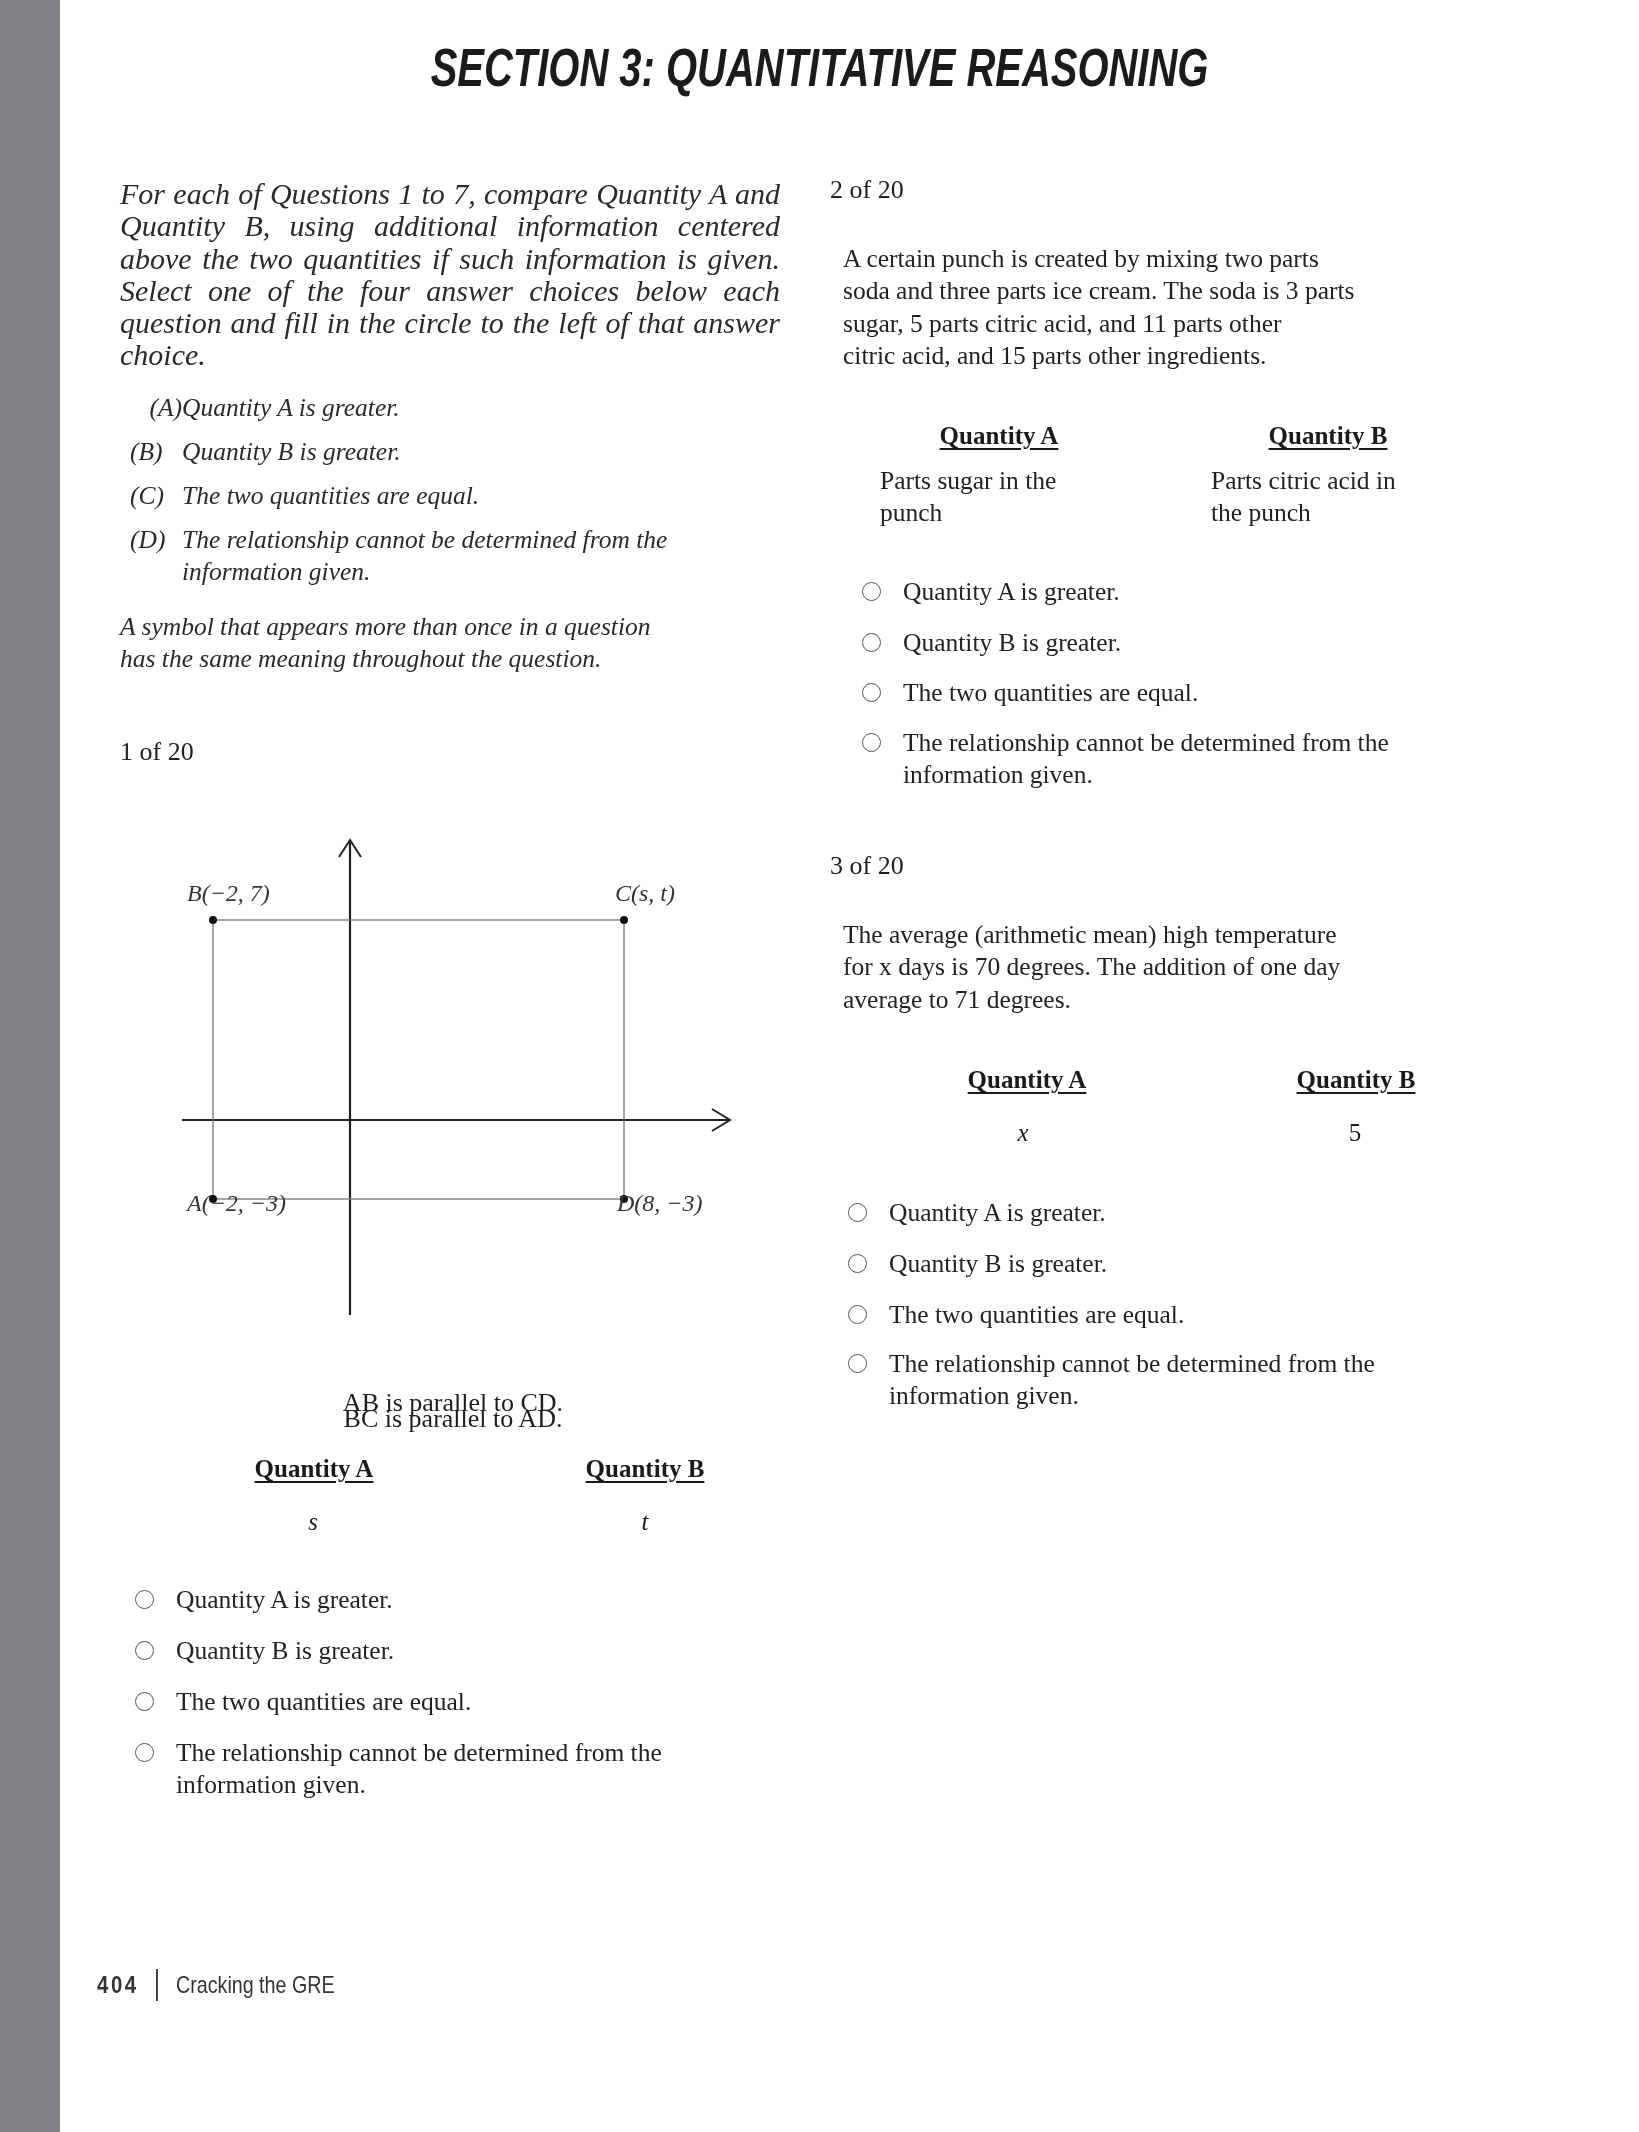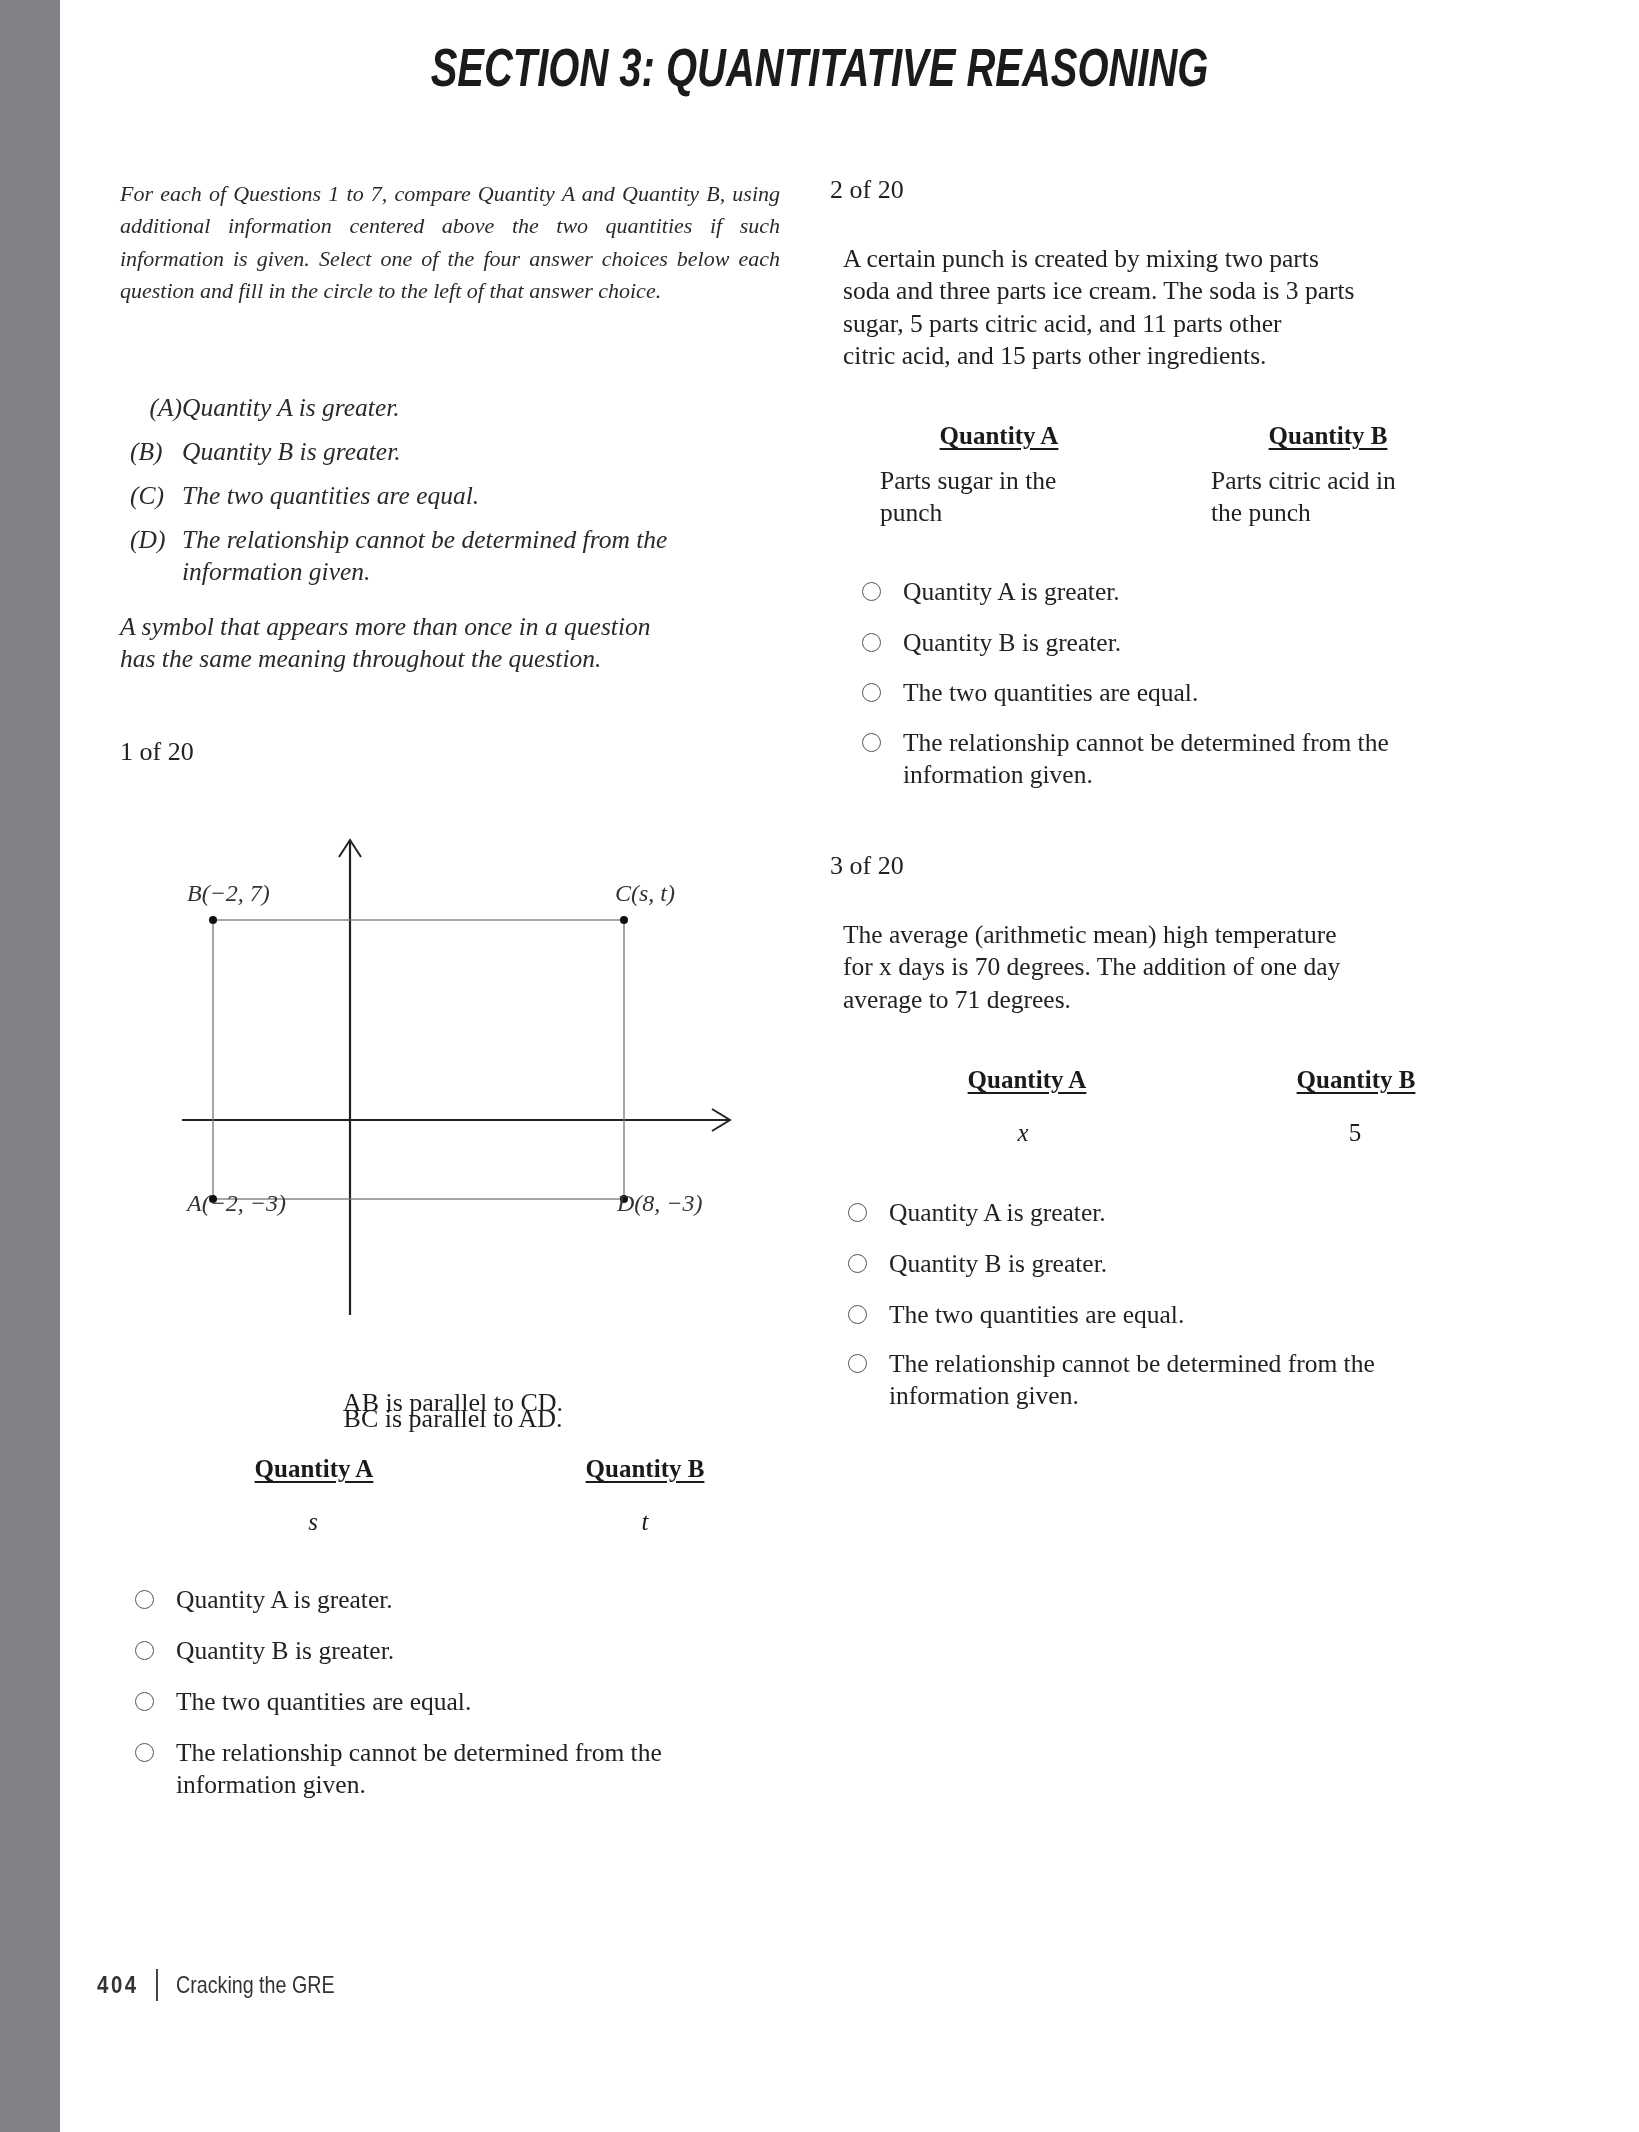--- a/index.html
+++ b/index.html
@@ -4,21 +4,21 @@
 <style>
   html, body { margin:0; padding:0; }
   body { width:1639px; height:2132px; position:relative; background:#ffffff; overflow:hidden;
          font-family:"DejaVu Serif", "Liberation Serif", serif; color:#1e1e1e; }
   .sidebar { position:absolute; left:0; top:0; width:60px; height:2132px; background:#808286; }
   .title { position:absolute; left:0; right:0; top:36px; text-align:center;font-style:italic; }
   .title span { display:inline-block; font-family:"Liberation Sans", sans-serif; font-weight:bold;
                 font-size:54px; letter-spacing:0px; transform:scaleX(0.74); transform-origin:center; color:#1c1a1b; }
   .it { font-style:italic; }
   .intro { position:absolute; left:120px; top:178px; width:660px; font-family:"Liberation Serif", serif; font-style:italic;
-           font-size:22px; line-height:32.3px; text-align:justify; color:#2a2a2a; }
+           font-size:30px; line-height:32.3px; text-align:justify; color:#2a2a2a; }
   .intro-choice { position:absolute; font-family:"Liberation Serif", serif; font-style:italic; font-size:25.5px; line-height:32px; color:#2a2a2a; white-space:nowrap; }
   .intro-choice .lbl { display:inline-block; width:52px; }
   .para { position:absolute; font-family:"Liberation Serif", serif; font-size:25.5px; line-height:32.3px; color:#222; text-align:justify; }
   .qhead { position:absolute; font-family:"Liberation Serif", serif; font-weight:bold; font-size:25px; text-decoration:underline;
            text-underline-offset:4px; white-space:nowrap; transform:translateX(-50%); color:#1a1a1a; }
   .qval { position:absolute; font-family:"Liberation Serif", serif; font-size:25px; white-space:nowrap; transform:translateX(-50%); }
   .choice { position:absolute; font-family:"Liberation Serif", serif; font-size:25.5px; line-height:32px; color:#222; }
   .radio { position:absolute; left:0; top:6px; width:19px; height:19px; border:1.3px solid #555; border-radius:50%; box-sizing:border-box; background:#fff; cursor:pointer; }
   .choice .txt { position:absolute; left:41px; top:0; white-space:nowrap; }
   .qnum { position:absolute; font-family:"Liberation Serif", serif; font-size:26px; color:#222; white-space:nowrap; }

